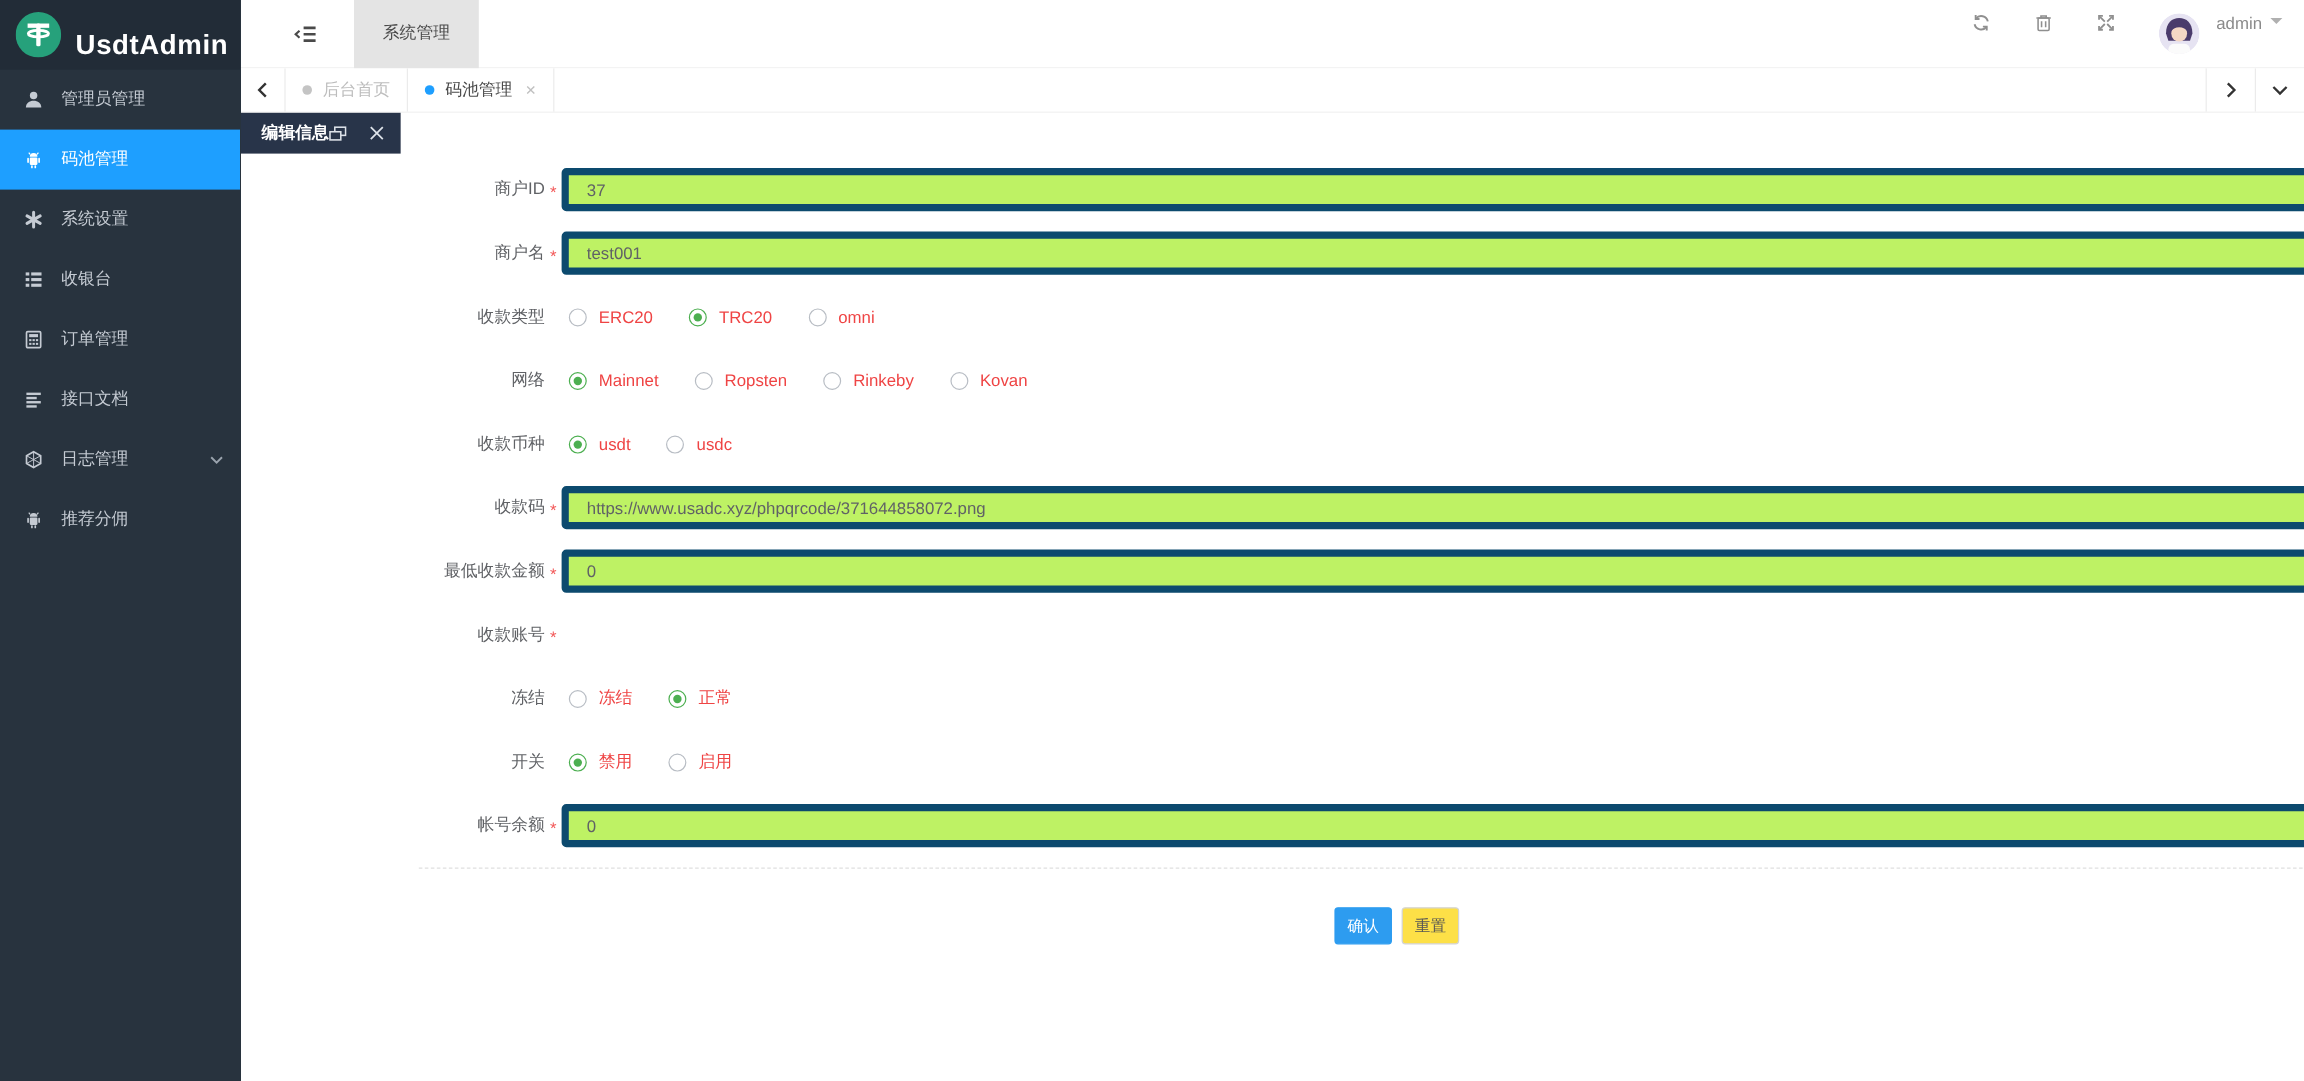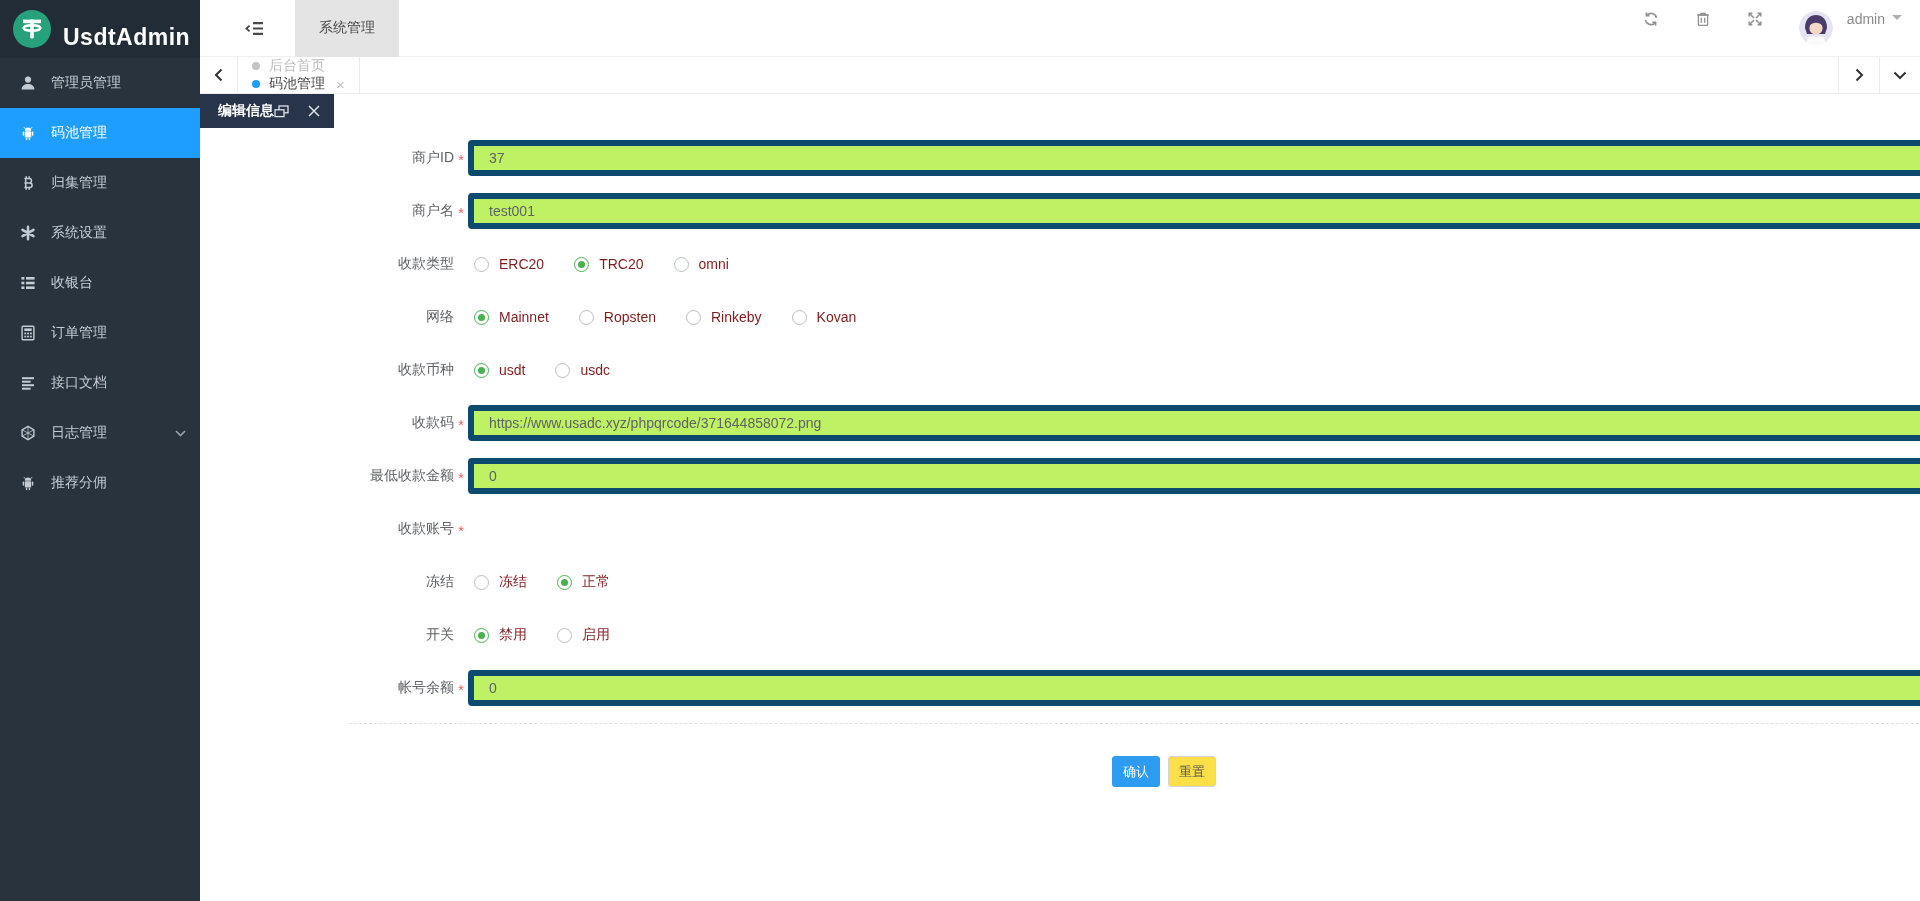--- a/index.html
+++ b/index.html
@@ -65,21 +65,21 @@
   
   .form-body { padding-top:35px; background:#fff; }
   .frow { display:flex; align-items:center; height:36px; margin-bottom:17px;margin-top:11px; }
   .frow-label { width:120px; text-align:right; font-size:14px; color:#606266; flex:none; }
   .req { width:14px; text-align:center; color:var(--required-red,#F25757); font-size:14px; flex:none; padding-top:4px;}
   .req.hidden { visibility:hidden; }
   .f-input { width:1510px; height:36px; border:6px solid #0c4a6e; border-radius:4px;
     padding:0 15px; font-size:14px; color:#606266; outline:none; background:#bef264; }
   .radio-group { display:flex; align-items:center; padding-left:6px; }
   .radio-opt { display:flex; align-items:center; margin-right:30px; cursor:pointer;
-    font-size:14px; color:#7f1d1d; }
+    font-size:14px; color:#ef4444; }
   .rdot { width:15px; height:15px; border-radius:50%; border:1px solid #B8BDC4;
     margin-right:10px; background:#fff; display:flex; align-items:center; justify-content:center; flex:none;}
   .rdot.sel { border:1.5px solid var(--radio-green,#4CAF50); }
   .rin { width:7px; height:7px; border-radius:50%; background:var(--radio-green,#4CAF50); }
 
   .divider { margin:14px 0 0 15px; width:1690px; border-top:1px dashed #E0E0E0; }
   .btn-row { width:1660px; margin-top:32px; display:flex; justify-content:center; gap:8px; }
   .btn { height:31px; min-width:47px; padding:0 10px; border-radius:3px; font-size:13px;
     cursor:pointer; font-family:inherit; }
   .btn-primary { background:var(--confirm-blue,#2D9CF0); border:1px solid var(--confirm-blue,#2D9CF0); color:#fff; }
@@ -116,29 +116,20 @@
             <path d="M4.8 5.7a3.2 3.3 0 0 1 6.4 0z"></path>
             <path d="M4 2.2l1.1 1.5M12 2.2l-1.1 1.5" stroke="currentColor" stroke-width="1"></path>
             <rect x="4.8" y="6.3" width="6.4" height="6.1" rx=".9"></rect>
             <rect x="2.7" y="6.5" width="1.4" height="4.3" rx=".7"></rect>
             <rect x="11.9" y="6.5" width="1.4" height="4.3" rx=".7"></rect>
             <rect x="5.9" y="12.7" width="1.4" height="2.5" rx=".7"></rect>
             <rect x="8.7" y="12.7" width="1.4" height="2.5" rx=".7"></rect>
           </svg>
         </span>
         <span>码池管理</span>
-      </div>
-      <div class="side-item">
-        <span class="ic">
-          <svg viewBox="0 0 16 16" fill="none" stroke="currentColor" stroke-width="1.5">
-            <path d="M6.2 1.2v2.2M9.2 1.2v2.2M6.2 12.6v2.2M9.2 12.6v2.2"></path>
-            <path d="M4.4 3.4h4.8a2.3 2.3 0 0 1 0 4.6H4.4M5.7 3.4v9.2M4.4 12.6h5.4a2.3 2.3 0 0 0 0-4.6"></path>
-          </svg>
-        </span>
-        <span>归集管理</span>
       </div>
       <div class="side-item">
         <span class="ic">
           <svg viewBox="0 0 16 16" fill="none" stroke="currentColor" stroke-width="2.5" stroke-linecap="round">
             <path d="M8 1.8v12.4M2.5 4.9l11 6.2M13.5 4.9l-11 6.2"></path>
           </svg>
         </span>
         <span>系统设置</span>
       </div>
       <div class="side-item">
@@ -258,21 +249,21 @@
       <span class="caret"></span>
     </div>
   </div>
 
   <div class="tabsbar">
     <div class="tb-nav l">
       <svg width="9" height="14" viewBox="0 0 9 14" fill="none" stroke="#333" stroke-width="2">
           <path d="M7.5 1.5L2 7l5.5 5.5"></path>
         </svg>
     </div>
-    <span style="display:flex;align-items:stretch;flex-direction:column;" id="tabs-host">
+    <span style="display:flex;align-items:stretch;" id="tabs-host">
         <div class="tab-cell">
           <span class="dot"></span>
           <span>后台首页</span>
         </div>
         <div class="tab-cell active">
           <span class="dot"></span>
           <span>码池管理</span>
           <span class="tab-close">×</span>
         </div>
       </span>

